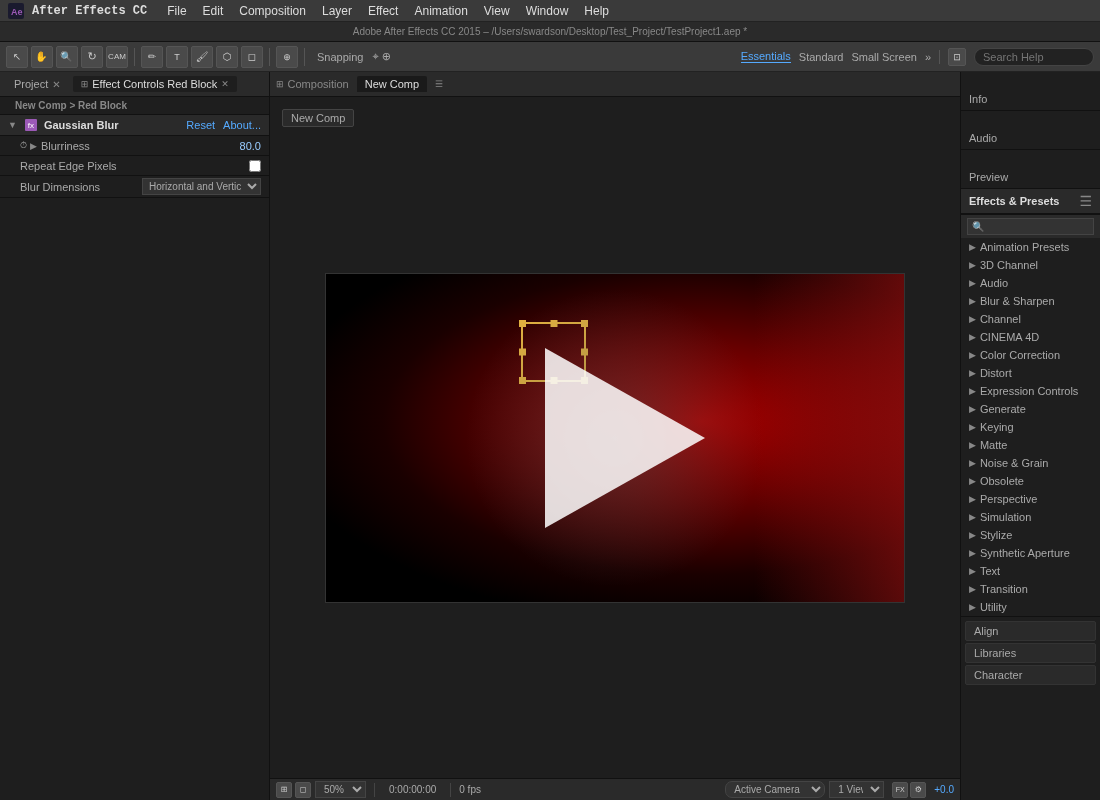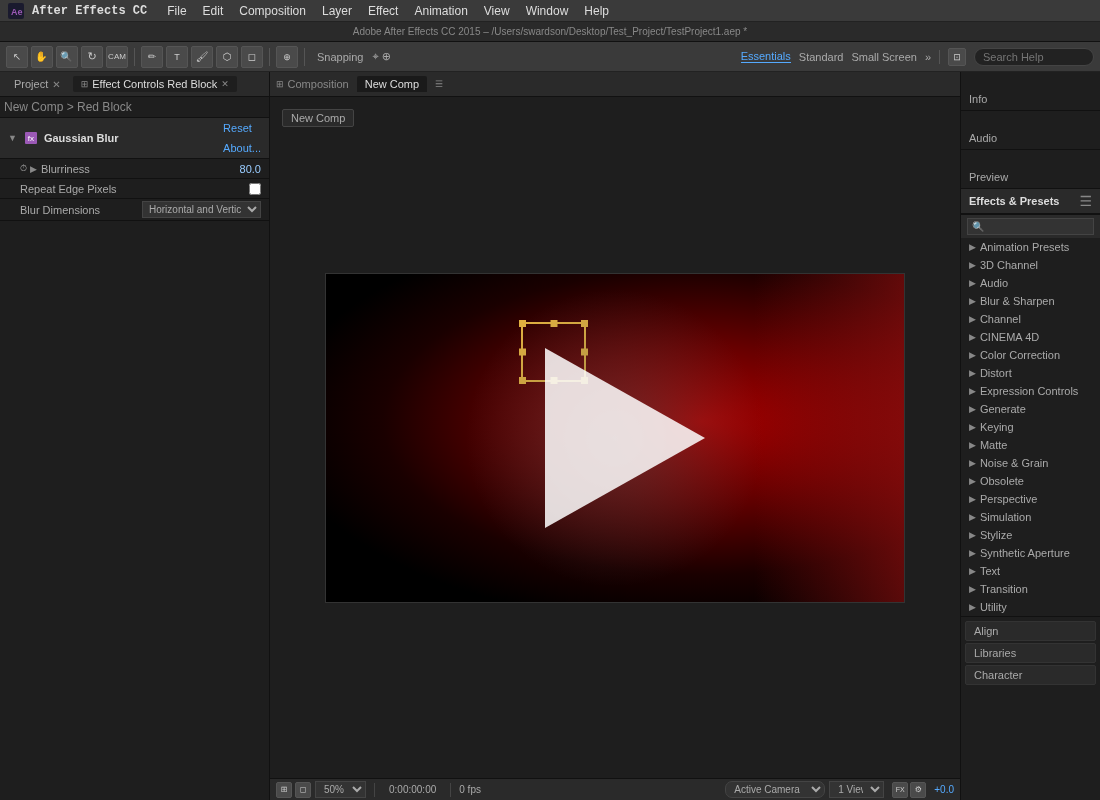--- a/index.html
+++ b/index.html
@@ -28,21 +28,21 @@
     #left-panel { width: 270px; min-width: 270px; background: #1e1e1e; border-right: 1px solid #111; display:flex; flex-direction:column; }
     #left-tabs { display:flex; height: 25px; background: #2a2a2a; border-bottom: 1px solid #111; align-items:center; padding: 0 6px; gap: 4px; }
     .tab-item { font-size: 11px; color: #aaa; padding: 2px 8px; cursor:pointer; border-radius: 2px; display:flex; align-items:center; gap: 4px; }
     .tab-item.active { background: #1e1e1e; color: #ddd; }
     .tab-close { font-size: 10px; color: #888; cursor:pointer; }
 
     
     #effect-controls { flex:1; padding: 0; overflow-y:auto; }
     .ec-header { display:flex; justify-content:space-between; align-items:center; padding: 4px 8px; background: #2a2a2a; border-bottom: 1px solid #111; font-size: 11px; }
     .ec-title { color: #ddd; font-weight: bold; }
-    .ec-links { display:flex; gap: 8px; color: #5af; font-size: 11px; flex-direction: column; }
+    .ec-links { display:flex; gap: 8px; color: #5af; font-size: 11px; }
 
     .effect-row { display:flex; align-items:center; padding: 2px 8px; border-bottom: 1px solid #111; min-height: 20px; }
     .effect-label { color: #aaa; font-size: 11px; flex:1; }
     .effect-value { color: #9cf; font-size: 11px; }
     .effect-dropdown { background: #333; border: 1px solid #444; color: #aaa; font-size: 10px; padding: 1px 2px; }
     .effect-indent1 { padding-left: 20px; }
     .twirl-arrow { font-size: 9px; color: #888; margin-right: 4px; }
     .fx-icon { width: 12px; height: 12px; background: #9b59b6; border-radius: 1px; display:inline-flex; align-items:center; justify-content:center; font-size:8px; color:white; margin-right:3px; }
 
     
@@ -177,21 +177,21 @@
       <div class="tab-item">
         <span>Project</span>
         <span class="tab-close">✕</span>
       </div>
       <div class="tab-item active">
         <span style="font-size:9px;color:#888;">⊞</span>
         <span>Effect Controls Red Block</span>
         <span style="font-size:9px;color:#888;">✕</span>
       </div>
     </div>
-    <div style="padding:3px 4px;font-size:12px;color:#888;border-bottom:1px solid #111;">
+    <div style="padding:3px 15px;font-size:10px;color:#888;border-bottom:1px solid #111;font-weight:bold;">
       <span>New Comp &gt; Red Block</span>
     </div>
     <div id="effect-controls">
       <div class="ec-header">
         <div style="display:flex;align-items:center;gap:4px;">
           <span class="twirl-arrow">▼</span>
           <span class="fx-icon">fx</span>
           <span class="ec-title">Gaussian Blur</span>
         </div>
         <div class="ec-links">

